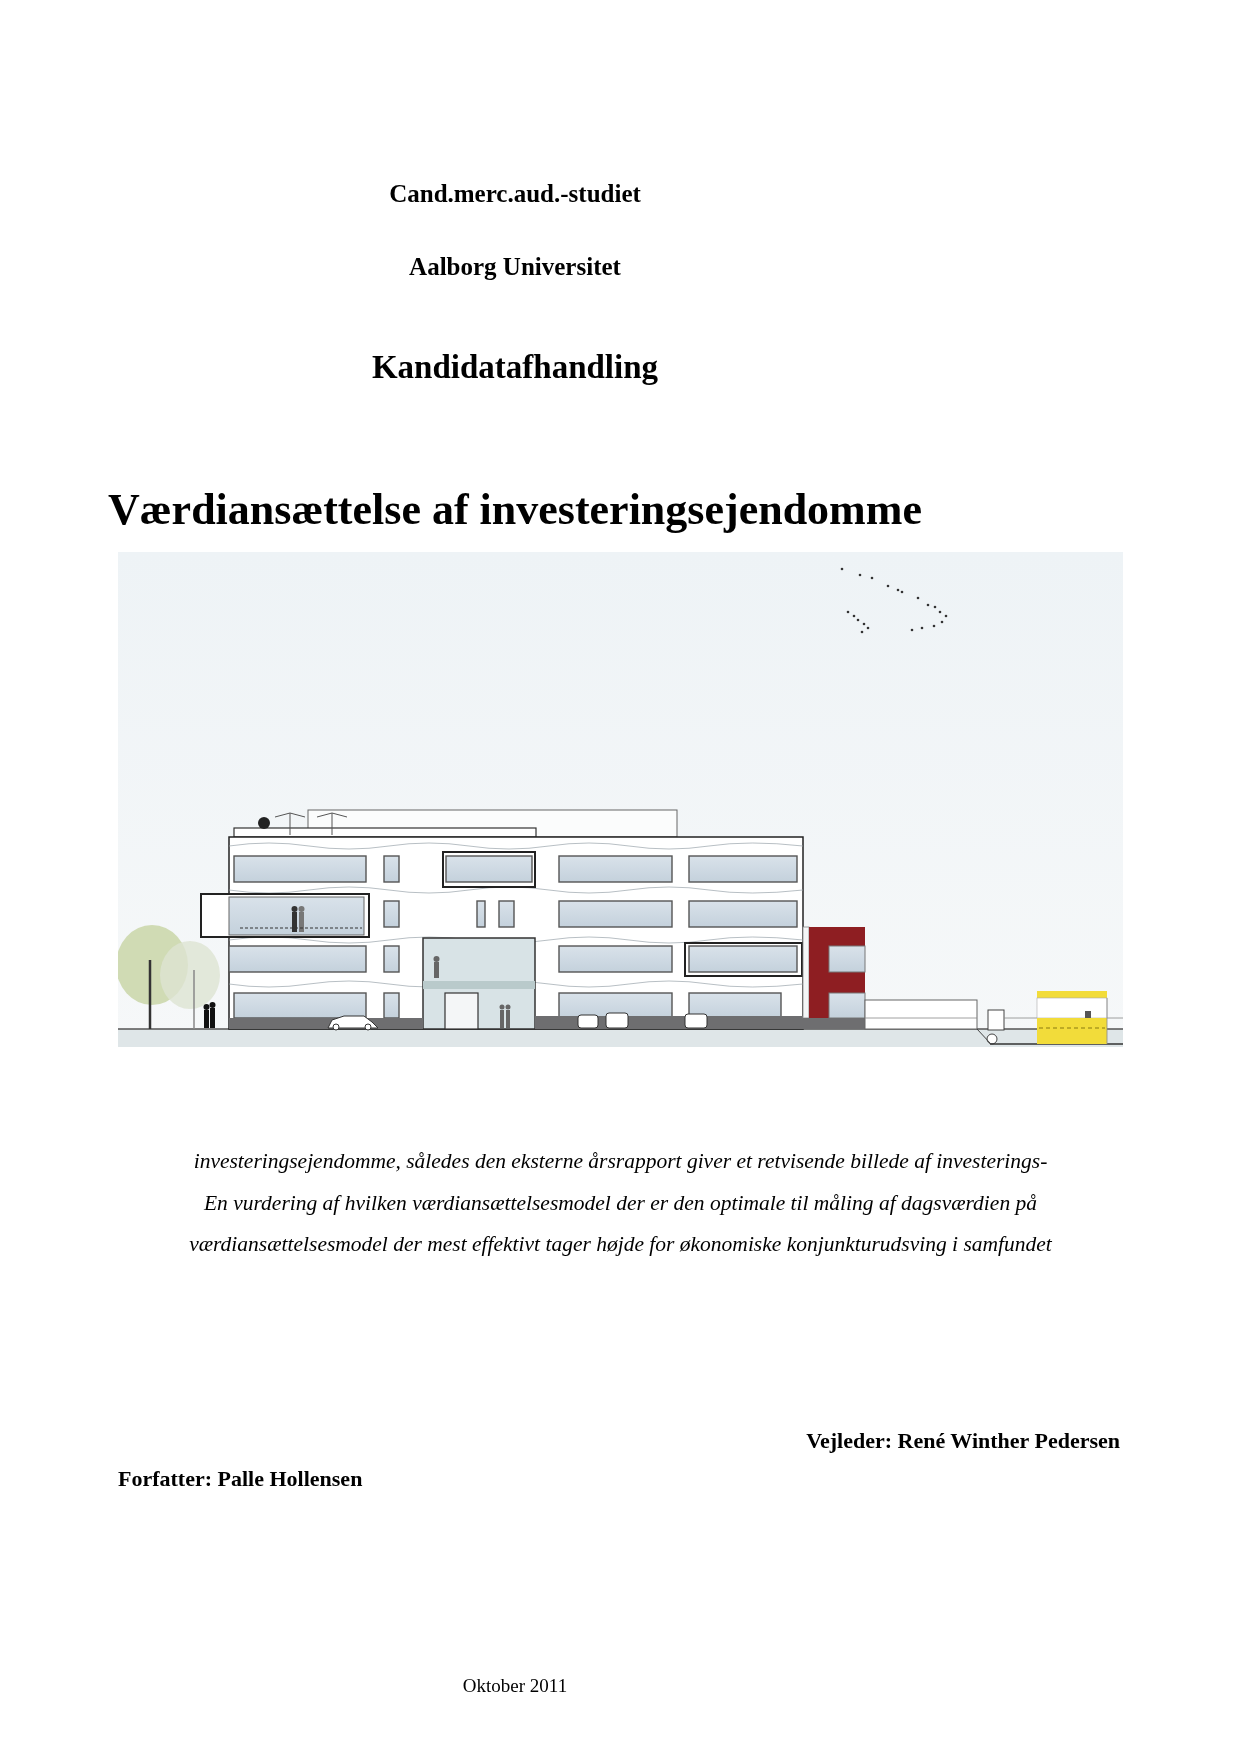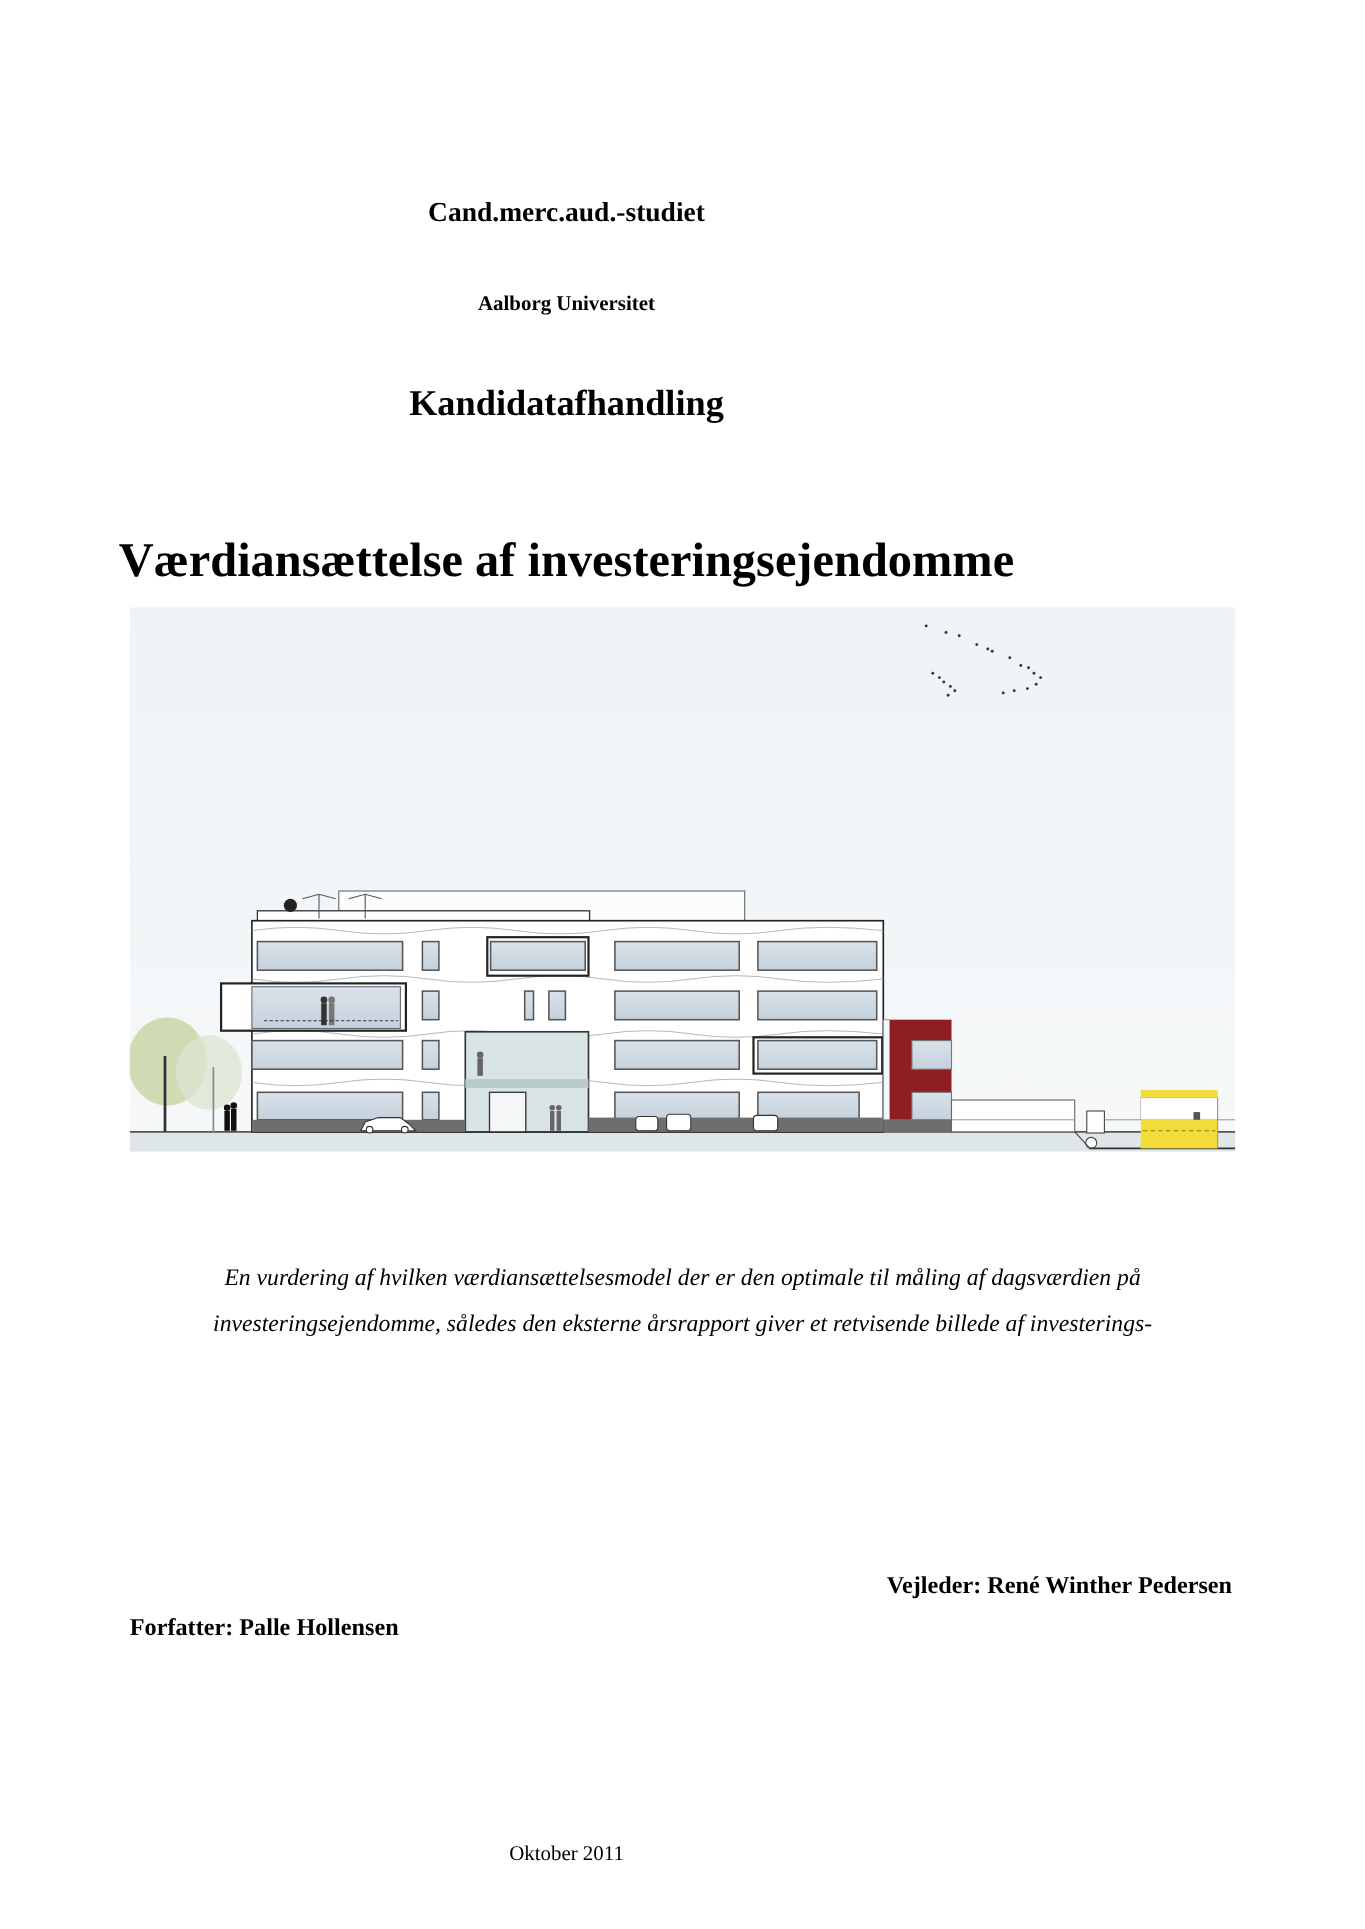--- a/index.html
+++ b/index.html
@@ -1,19 +1,19 @@
 <!DOCTYPE html>
 <html><head>
 <meta charset="utf-8">
 <style>
   html, body { margin: 0; padding: 0; background: #ffffff; }
   body { width: 1241px; height: 1754px; position: relative; overflow: hidden; font-family: "Liberation Serif", "DejaVu Serif", serif; color: #000; }
   .abs { position: absolute; left: 0; width: 1030px; text-align: center; white-space: nowrap; }
   .study { top: 178px; font-size: 25px; font-weight: bold; line-height: 32px; }
-  .uni { top: 261px; font-size: 19px; font-weight: bold; line-height: 32px; }
+  .uni { top: 251px; font-size: 25px; font-weight: bold; line-height: 32px; }
   .kind { top: 346px; font-size: 33px; font-weight: bold; line-height: 42px; }
   .title { top: 482px; font-size: 44px; font-weight: bold; line-height: 56px; }
   .cover { position: absolute; left: 118px; top: 552px; width: 1005px; height: 495px; }
   .abstract { position: absolute; left: 118px; width: 1005px; top: 1141px; text-align: center; font-style: italic; font-size: 21.5px; line-height: 41.6px; }
   .abstract span { display: block; white-space: nowrap; }
   .author { position: absolute; left: 118px; top: 1465px; font-size: 22px; font-weight: bold; line-height: 28px; white-space: nowrap; }
   .advisor { position: absolute; right: 121px; top: 1427px; font-size: 22px; font-weight: bold; line-height: 28px; white-space: nowrap; text-align: center; }
   .date { top: 1654px; font-size: 19px; line-height: 24px; margin-top: 20px; }
 </style>
 </head>
@@ -184,20 +184,21 @@
     <rect x="1037" y="991" width="70" height="7" fill="#f2dc3a"></rect>
     <rect x="1037" y="998" width="70" height="20" fill="#ffffff" stroke="#aaa" stroke-width="0.6"></rect>
     <rect x="1037" y="1018" width="70" height="26" fill="#f2dc3a"></rect>
     <line x1="1039" y1="1028" x2="1105" y2="1028" stroke="#8a7a10" stroke-width="1" stroke-dasharray="4 3"></line>
     <rect x="1085" y="1011" width="6" height="7" fill="#555"></rect>
     <line x1="1107" y1="998" x2="1107" y2="1044" stroke="#888" stroke-width="0.8"></line>
   </svg>
 </div>
 
 <div class="abstract">
+  <span>investeringsejendomme, således den eksterne årsrapport giver et retvisende billede af investerings-</span>
   <span>En vurdering af hvilken værdiansættelsesmodel der er den optimale til måling af dagsværdien på</span>
-  <span>investeringsejendomme, således den eksterne årsrapport giver et retvisende billede af investerings-</span>
+  <span>værdiansættelsesmodel der mest effektivt tager højde for økonomiske konjunkturudsving i samfundet</span>
 </div>
 
 <div class="author">Forfatter: Palle Hollensen</div>
 <div class="advisor">Vejleder: René Winther Pedersen</div>
 
 <div class="abs date">Oktober 2011</div>
 
 </body></html>

